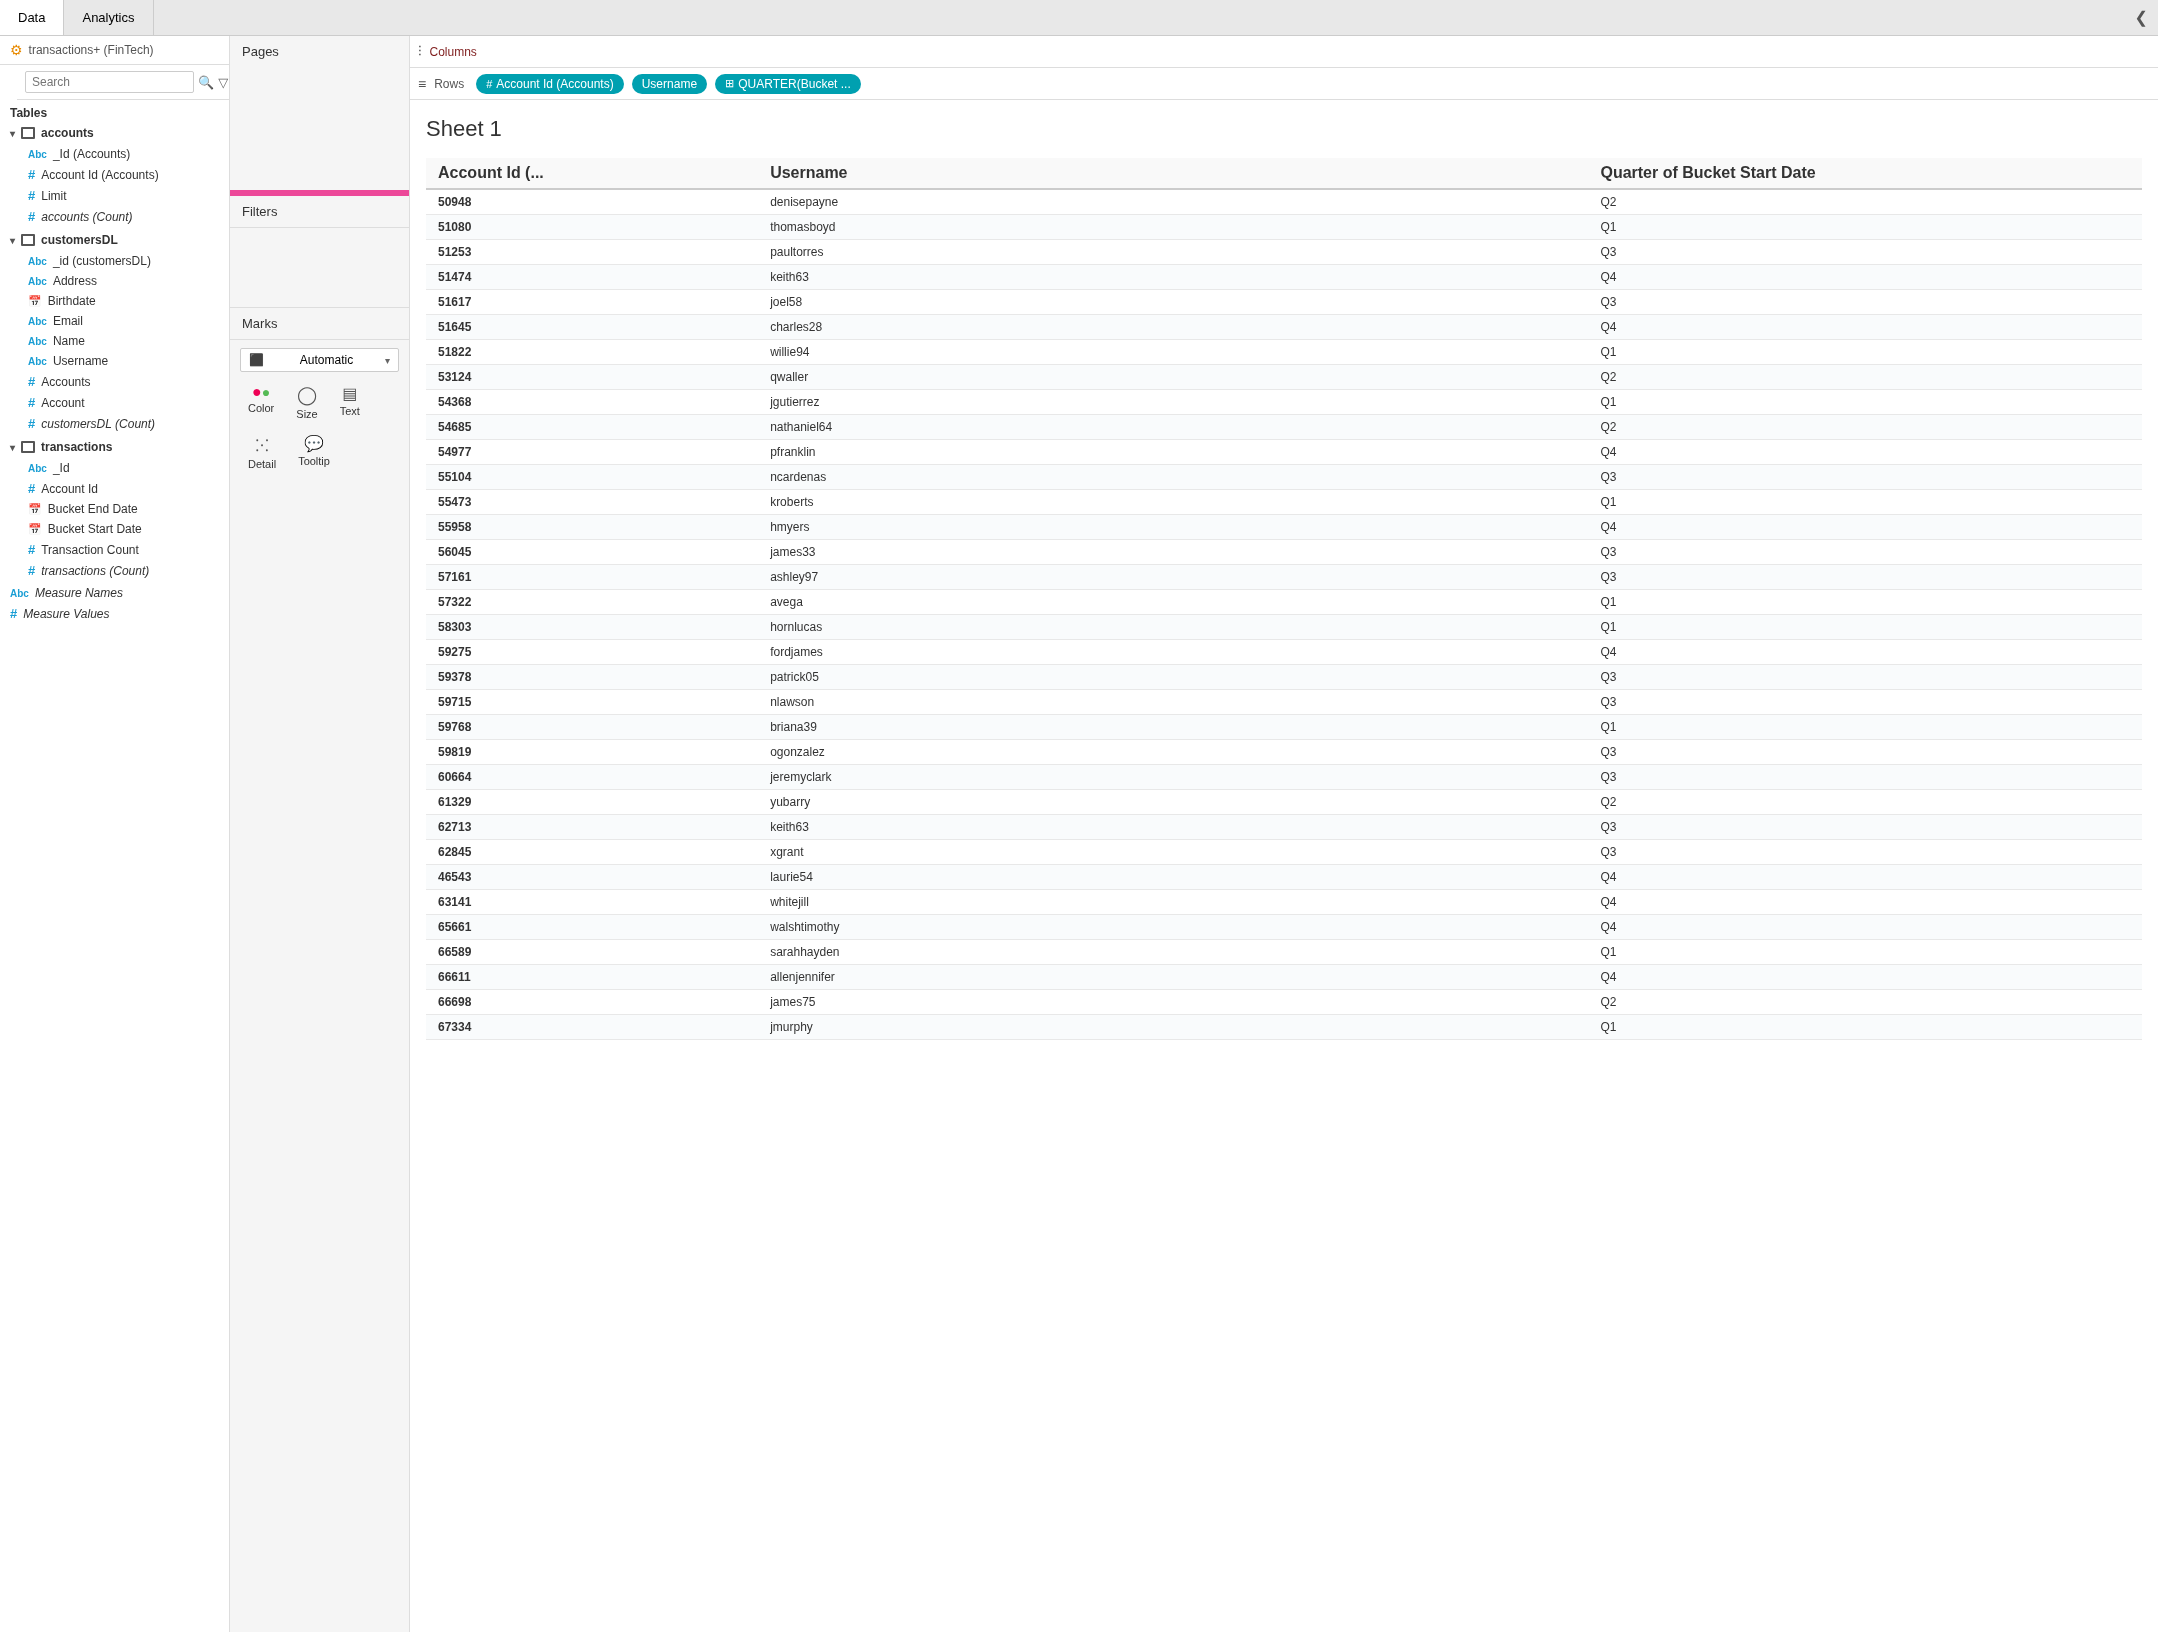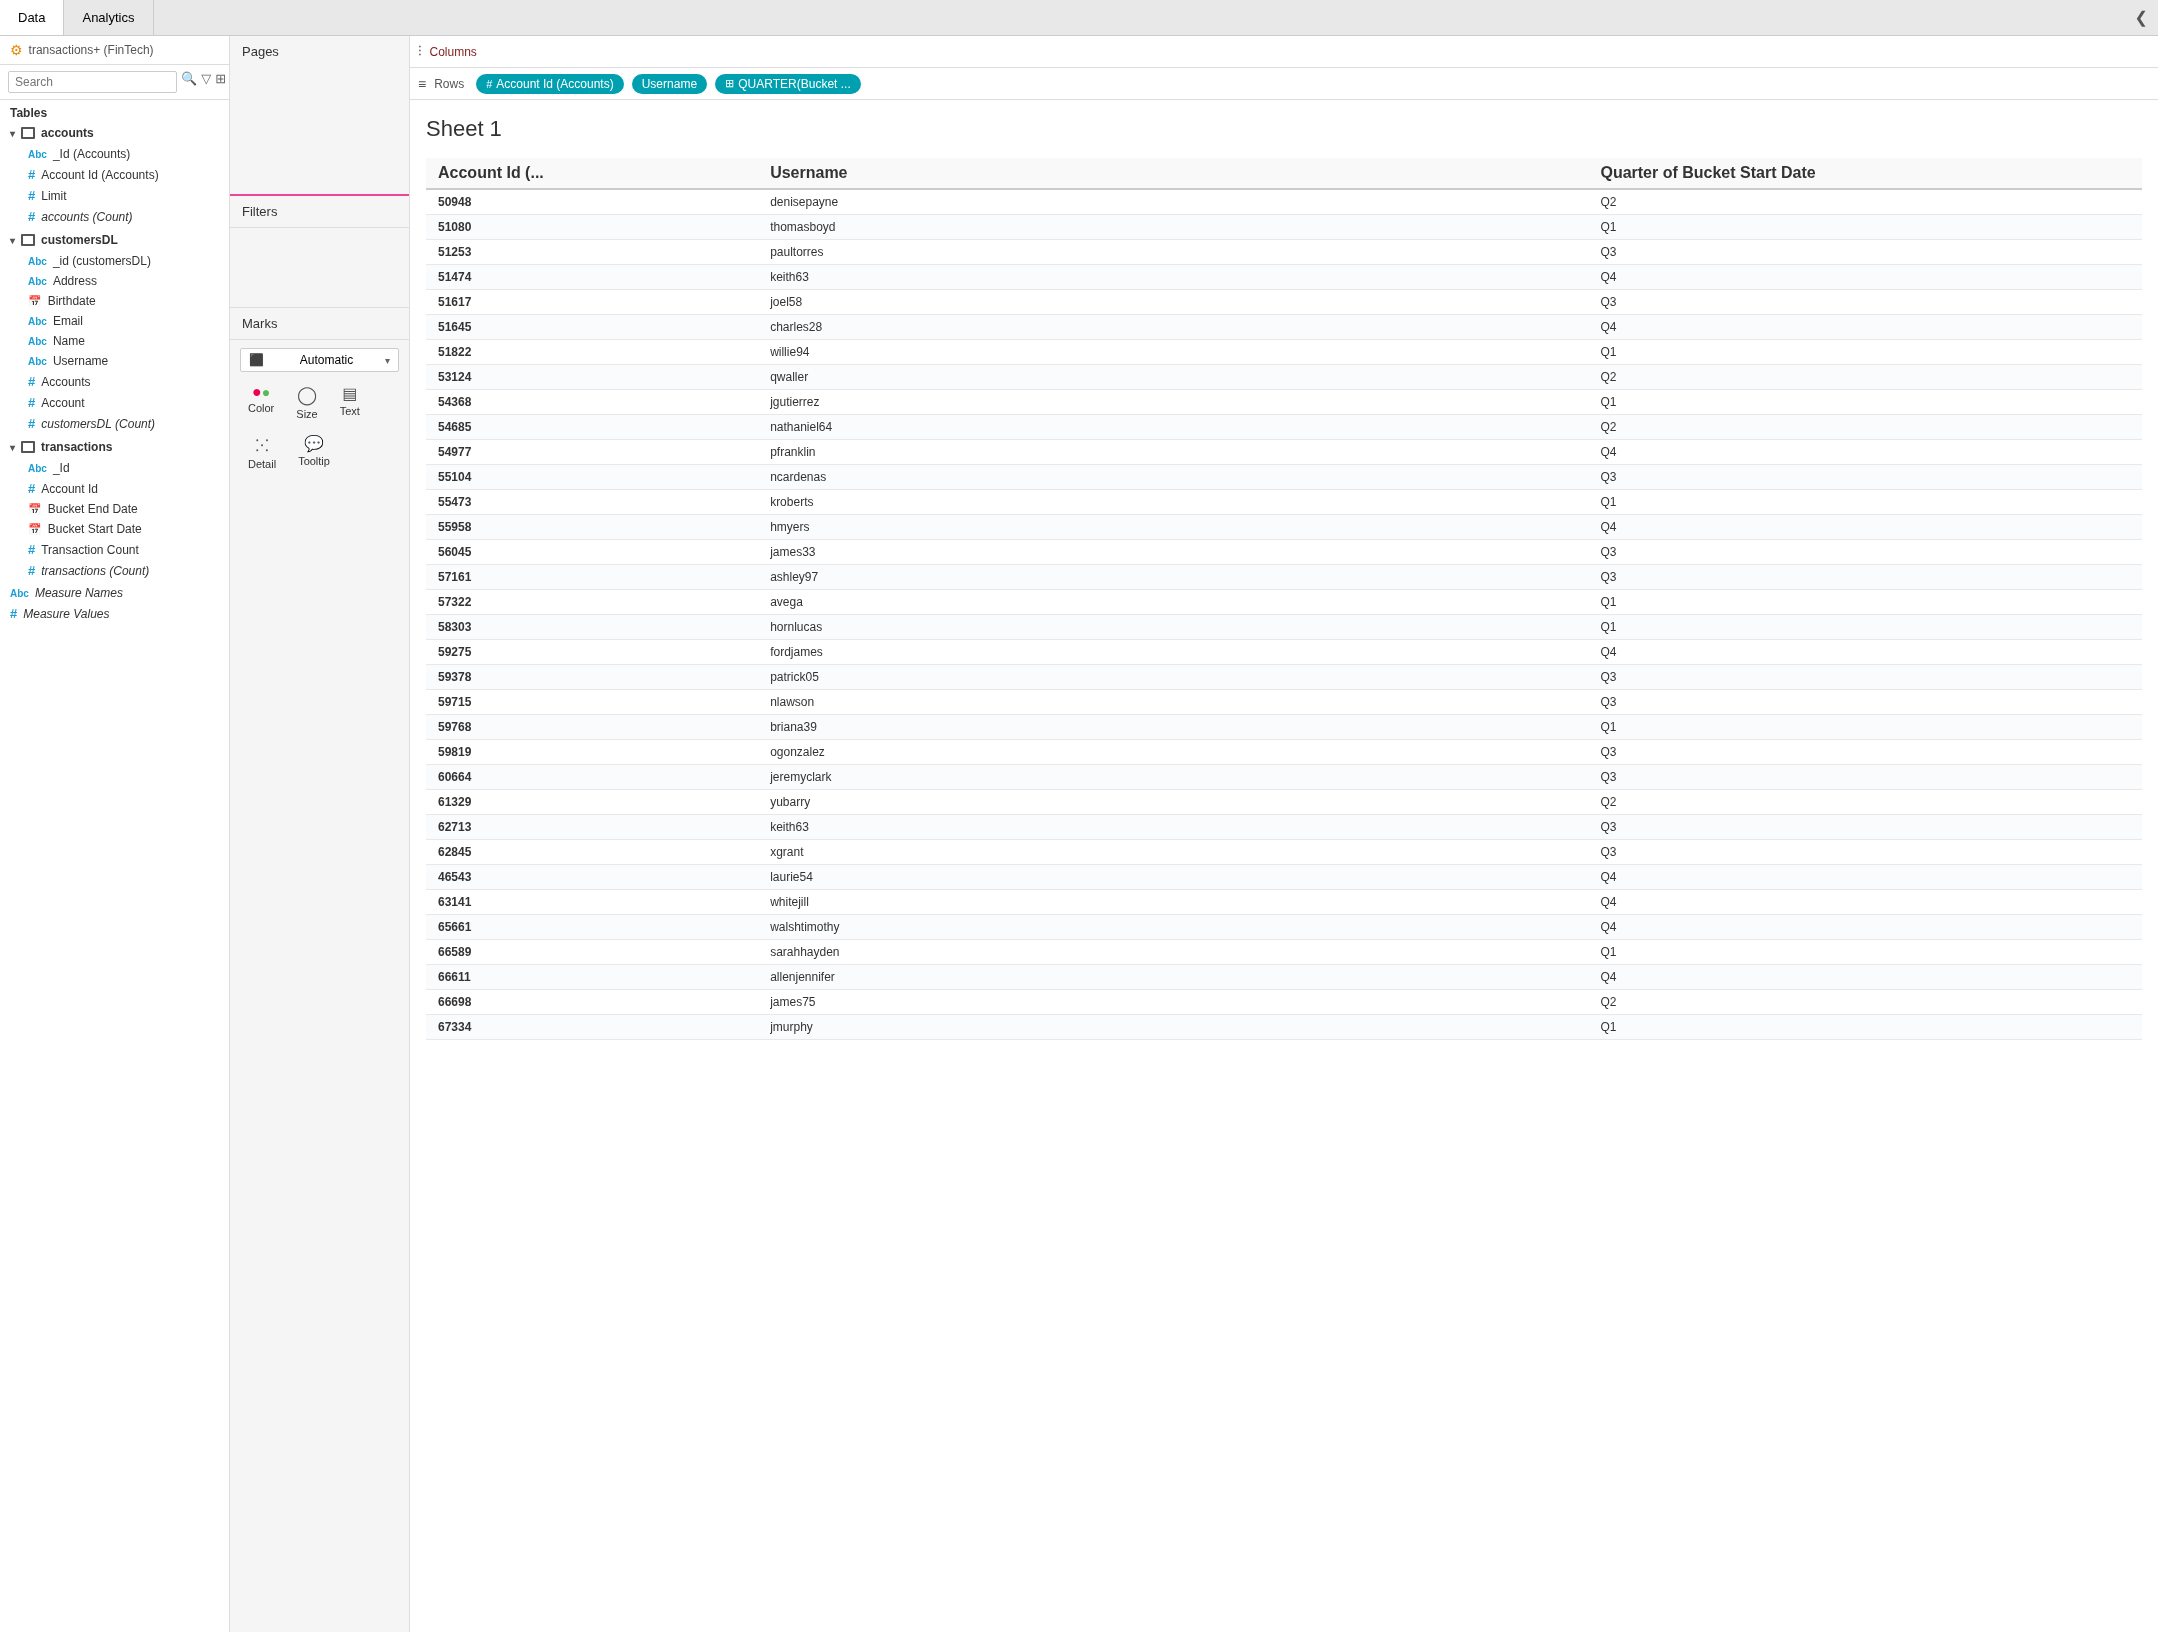--- a/index.html
+++ b/index.html
@@ -19,21 +19,21 @@
     .main-layout { display: flex; flex: 1; overflow: hidden; }
 
     
     .left-panel { width: 230px; background: #fff; border-right: 1px solid #ddd; display: flex; flex-direction: column; flex-shrink: 0; overflow: hidden; }
 
     
     .left-header { padding: 6px 10px; border-bottom: 1px solid #ddd; display: flex; align-items: center; gap: 6px; font-size: 12px; color: #555; }
     .left-header .db-icon { color: #e88a00; font-size: 14px; }
 
     
-    .search-bar { display: flex; padding: 6px 8px; border-bottom: 1px solid #ddd; gap: 4px; }
+    .search-bar { display: flex; align-items: center; padding: 6px 8px; border-bottom: 1px solid #ddd; gap: 4px; margin-left: 17px; }
     .search-input { flex: 1; border: 1px solid #ccc; border-radius: 2px; padding: 3px 6px; font-size: 12px; }
     .search-icon { color: #666; font-size: 13px; cursor: pointer; }
     .filter-icon { color: #666; font-size: 13px; cursor: pointer; }
     .list-icon { color: #666; font-size: 13px; cursor: pointer; }
 
     
     .tables-section { padding: 6px 10px 2px; font-weight: bold; font-size: 12px; color: #333; }
 
     .left-scroll { overflow-y: auto; flex: 1; }
 
@@ -45,21 +45,21 @@
     .field-type-hash { color: #1a9ed4; font-size: 13px; font-weight: bold; }
     .field-type-cal { color: #1a9ed4; font-size: 11px; }
     .field-italic { font-style: italic; }
     .chevron { font-size: 10px; color: #555; }
 
     
     .middle-panel { width: 180px; background: #f5f5f5; border-right: 1px solid #ddd; display: flex; flex-direction: column; flex-shrink: 0; }
 
     .section-header { padding: 8px 12px; font-size: 13px; font-weight: 500; color: #333; border-bottom: 1px solid #ddd; background: #f5f5f5; }
 
-    .filters-area { flex: 0 0 160px; border-bottom: 2px solid #ec4899; }
+    .filters-area { flex: 0 0 160px; border-bottom: 6px solid #ec4899; }
     .marks-content { padding: 8px 10px; }
 
     
     .marks-dropdown { display: flex; align-items: center; justify-content: space-between; border: 1px solid #ccc; background: #fff; padding: 4px 8px; border-radius: 2px; cursor: pointer; font-size: 12px; margin-bottom: 8px; }
     .marks-dropdown-arrow { font-size: 10px; color: #666; }
 
     
     .marks-buttons { display: flex; gap: 6px; flex-wrap: wrap; }
     .mark-btn { display: flex; flex-direction: column; align-items: center; gap: 2px; cursor: pointer; padding: 4px 8px; border-radius: 3px; font-size: 11px; color: #333; }
 

